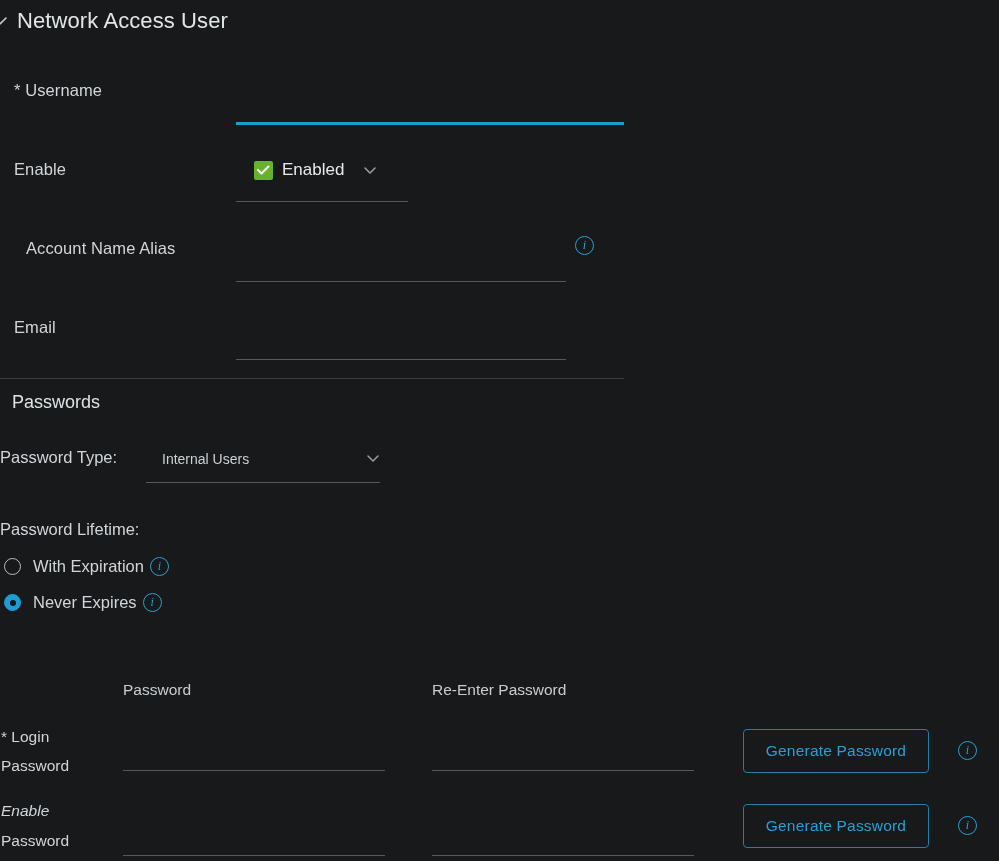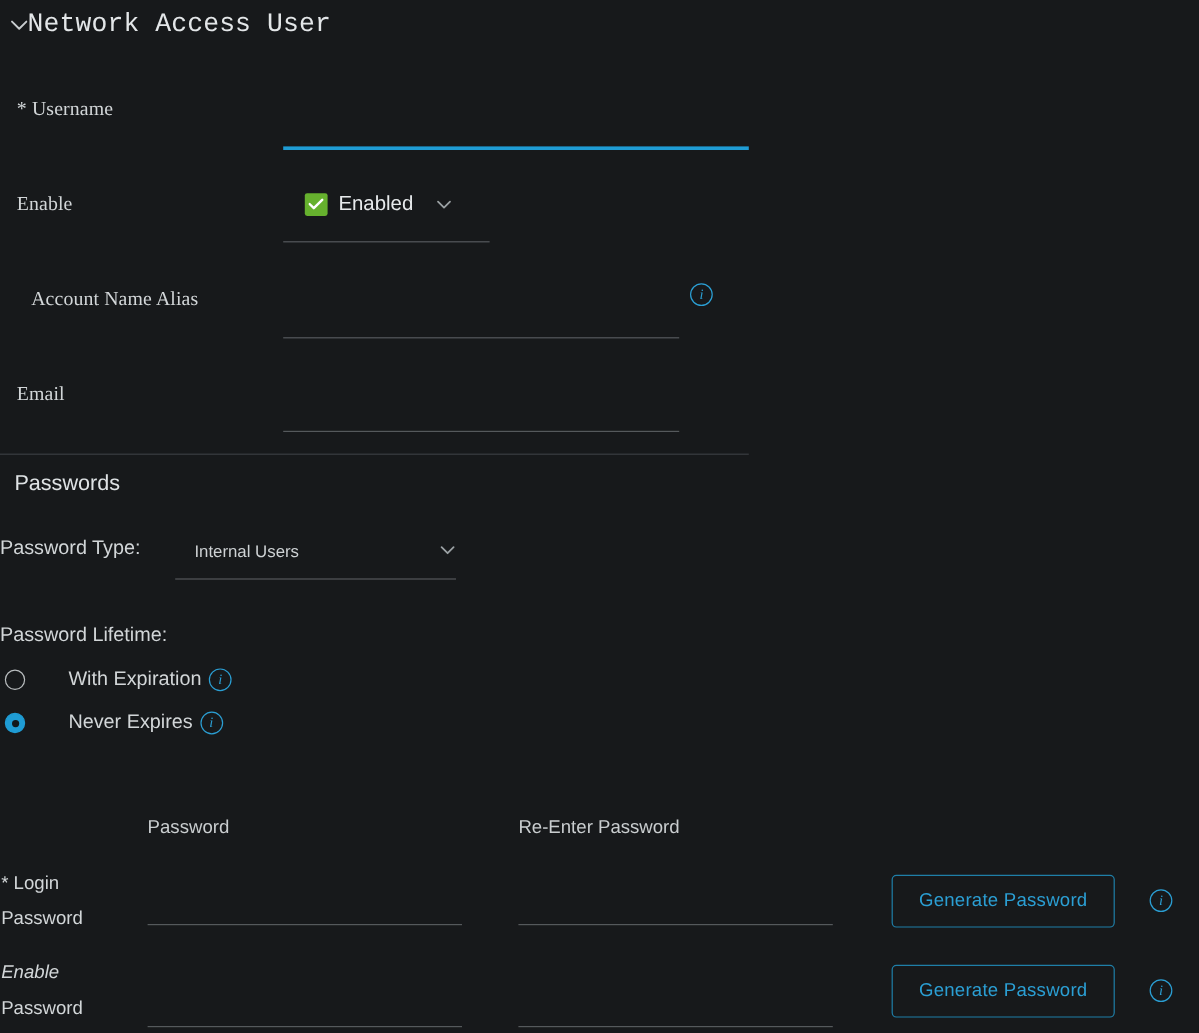--- a/index.html
+++ b/index.html
@@ -18,25 +18,25 @@
   }
 
   .page {
     position: absolute;
     inset: 0;
   }
 
   
   .section-header {
     position: absolute;
-    left: 16px;
+    left: 0;
     top: 8px;
     display: flex;
     align-items: center;
-    font-family: Liberation Mono, monospace;
+    gap: 10px;
   }
   .chevron-toggle {
     width: 14px;
     height: 22px;
     margin-left: -7px;
     position: relative;
     flex: none;
   }
   .chevron-toggle svg { display: block; }
   .section-title {
@@ -47,21 +47,20 @@
     white-space: nowrap;
   }
 
   
   .field-label {
     position: absolute;
     font-size: 16.5px;
     color: #d2d6d8;
     white-space: nowrap;
     letter-spacing: 0.1px;
-    font-family: Liberation Serif, serif;
   }
 
   .underline {
     position: absolute;
     height: 1px;
     background: #55595c;
   }
   .underline.accent {
     height: 3px;
     background: #1f9cd4;
@@ -178,21 +177,20 @@
     top: 50%;
     width: 6px;
     height: 6px;
     margin: -3px 0 0 -3px;
     border-radius: 50%;
     background: #12171a;
   }
   .radio-label {
     font-size: 16.5px;
     color: #d2d6d8;
-    margin-left: 24px;
   }
 
   
   .col-header {
     position: absolute;
     font-size: 15.5px;
     color: #c9cdcf;
     white-space: nowrap;
   }
   .row-label {

